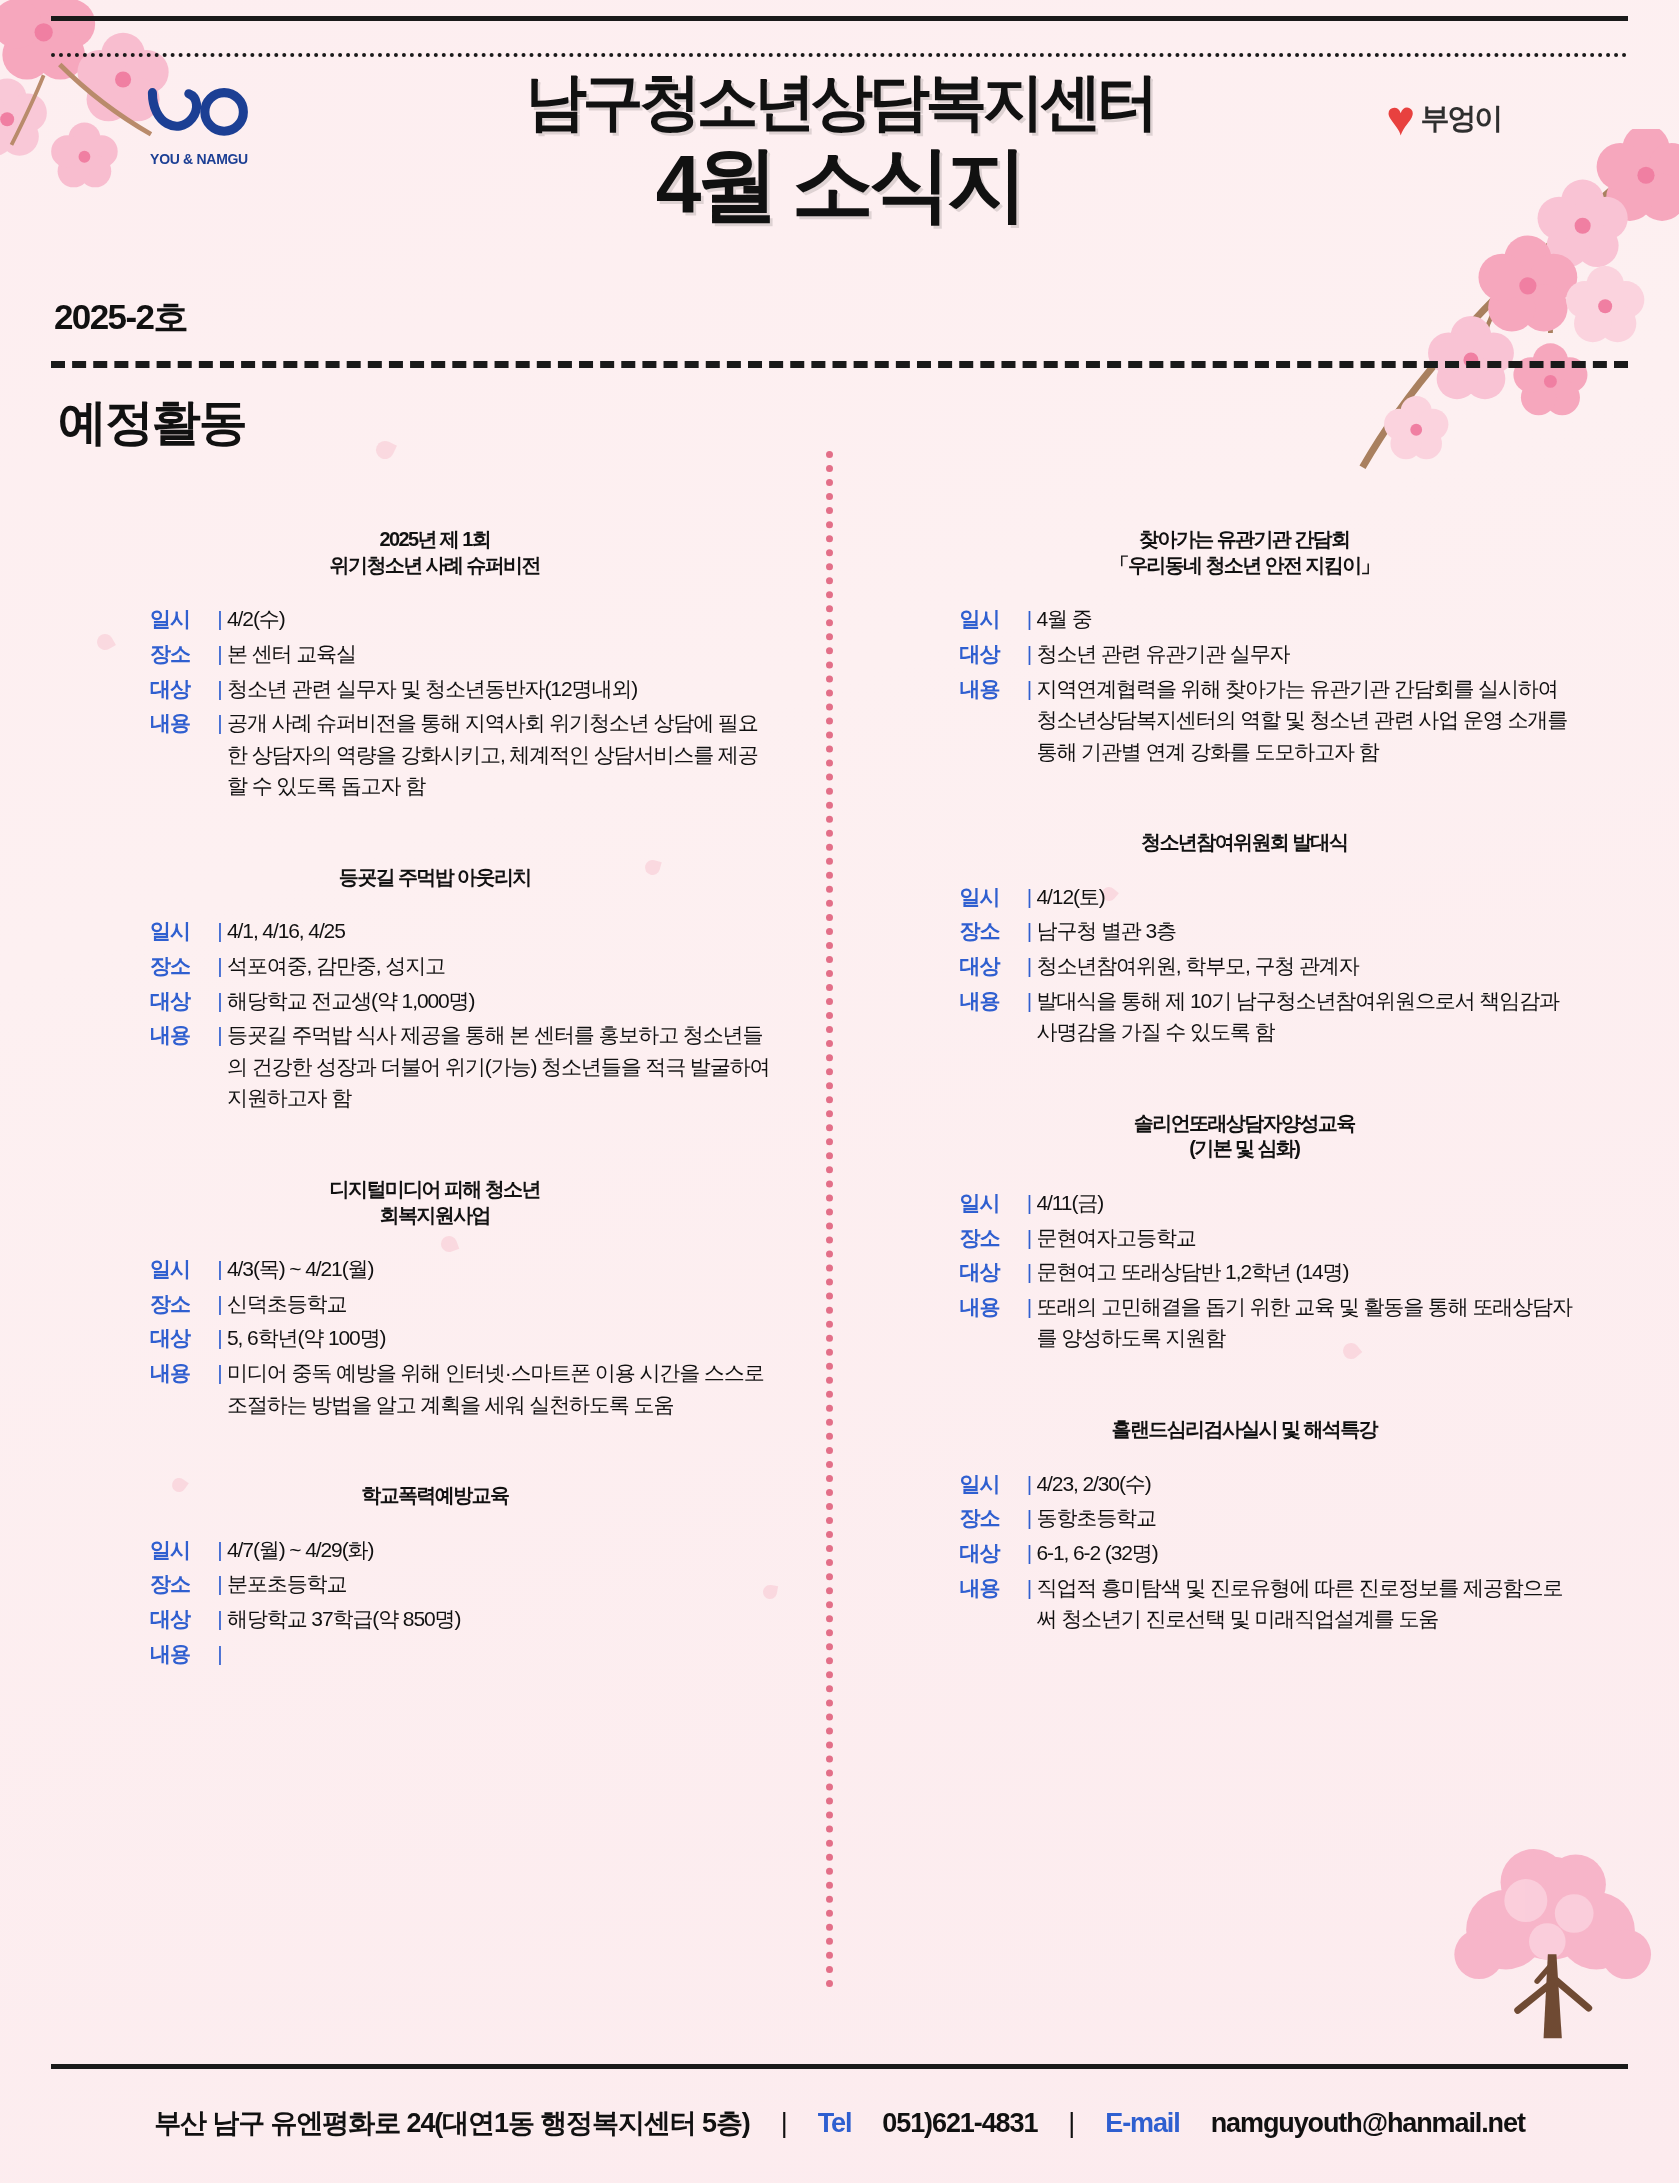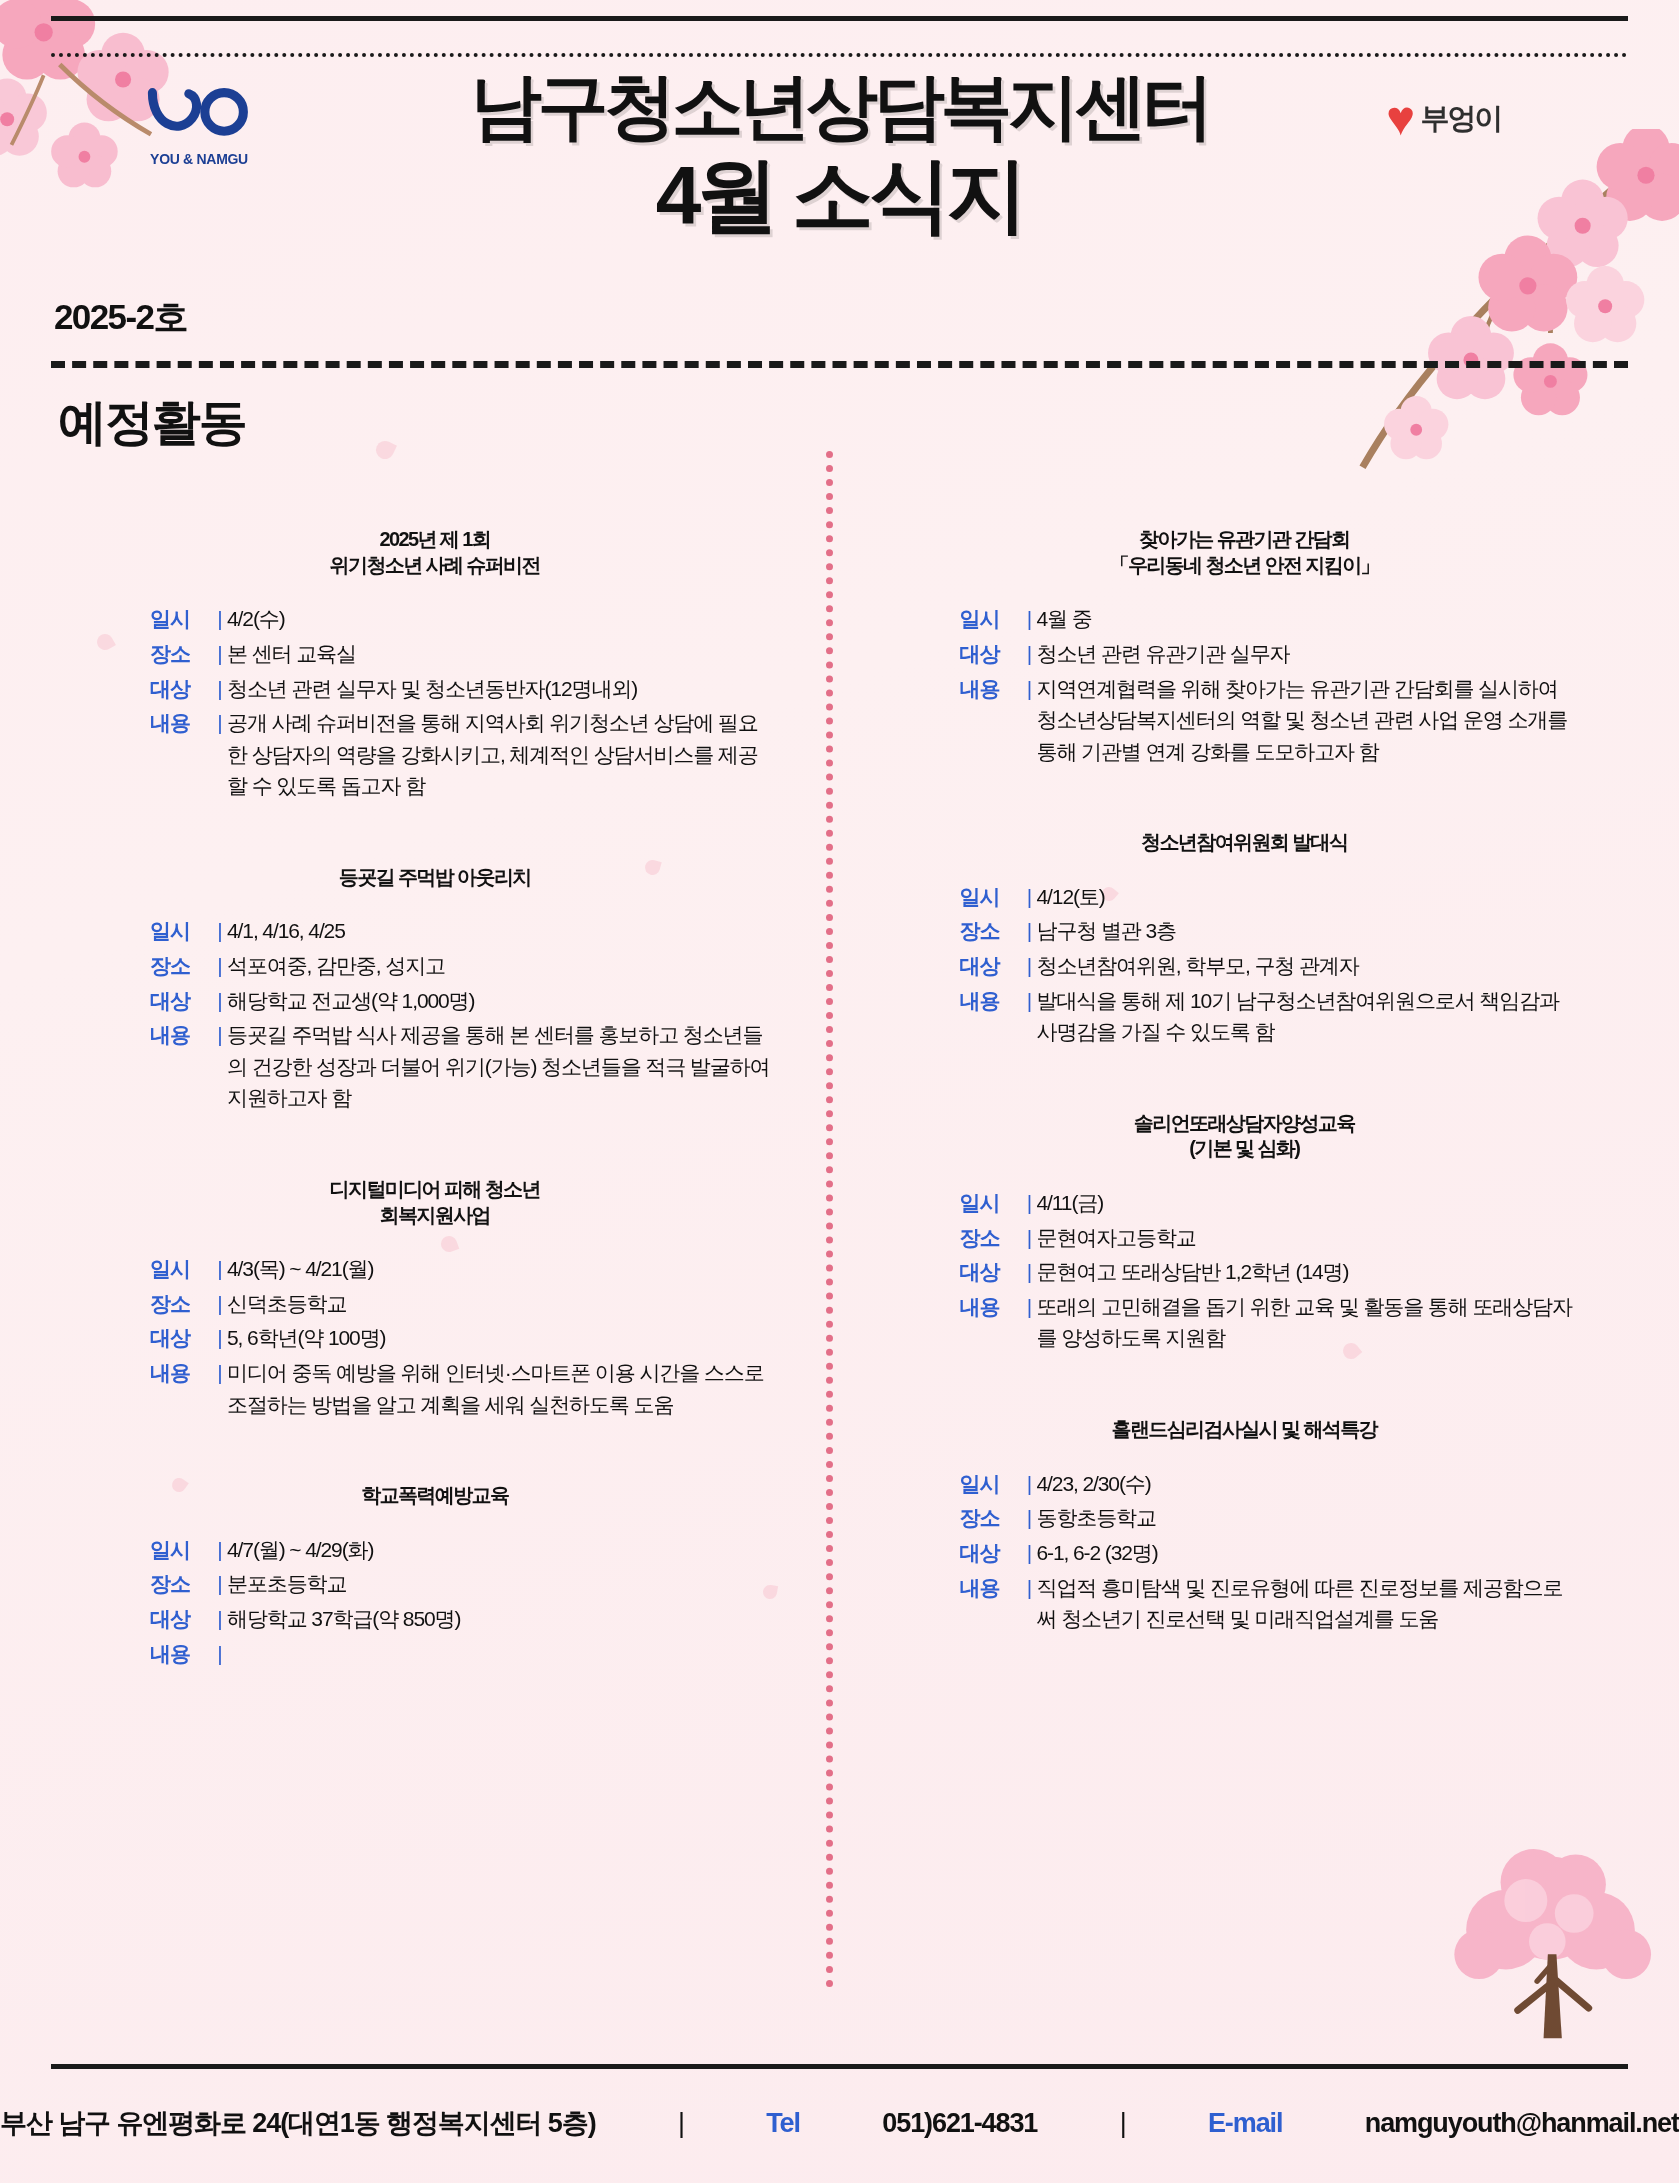--- a/index.html
+++ b/index.html
@@ -59,21 +59,21 @@
   .logo-right .heart {
     font-size: 49px; color: #e8413f; line-height: 1;
   }
   .logo-right .bubul {
     font-size: 29px; font-weight: bold; color: #2f2f2f; letter-spacing: -2.1px;
   }
   .title-wrap {
     position: absolute; left: 0; right: 0; top: 69px; text-align: center;
   }
   .title-1 {
-    font-size: 72px; font-weight: 900; color: #111; letter-spacing: -4.8px;
+    font-size: 62px; font-weight: 900; color: #111; letter-spacing: -4.8px;
     line-height: 1.05;
     text-shadow: 2.7px 2.7px 0 rgba(0,0,0,.12);
   }
   .title-2 {
     font-size: 82px; font-weight: 900; color: #111; letter-spacing: -4.8px;
     line-height: 1.15; margin-top: 3px;
     text-shadow: 2.7px 2.7px 0 rgba(0,0,0,.12);
   }
   .issue {
     position: absolute; left: 54px; top: 294px;
@@ -118,22 +118,22 @@
   }
   .row .val {
     flex: 1 1 auto;
     color: #111; font-size: 21px; letter-spacing: -1.1px; line-height: 1.5;
     text-indent: 0;
   }
 
   
   .footer {
     position: absolute; left: 0; right: 0; bottom: 42px;
-    display: flex; align-items: center; justify-content: space-between;
-    gap: 9px;
+    display: flex; align-items: center; justify-content: center;
+    gap: 31px;
     font-size: 27px; font-weight: bold; letter-spacing: -1.1px;
   }
   .footer .addr { color: #111; }
   .footer .sep { color: #111; font-weight: 400; }
   .footer .tel-l { color: #2f5fd0; }
   .footer .tel-v { color: #111; }
   .footer .mail-l { color: #2f5fd0; }
   .footer .mail-v { color: #111; }
 
   

